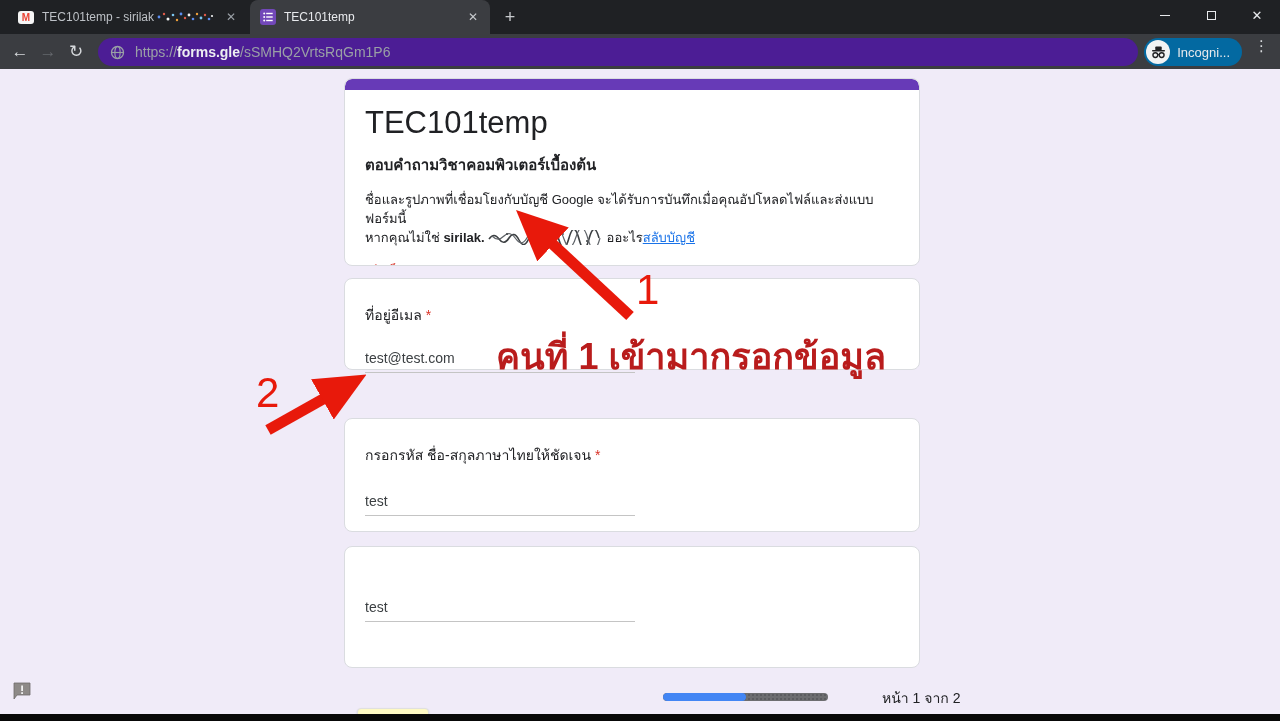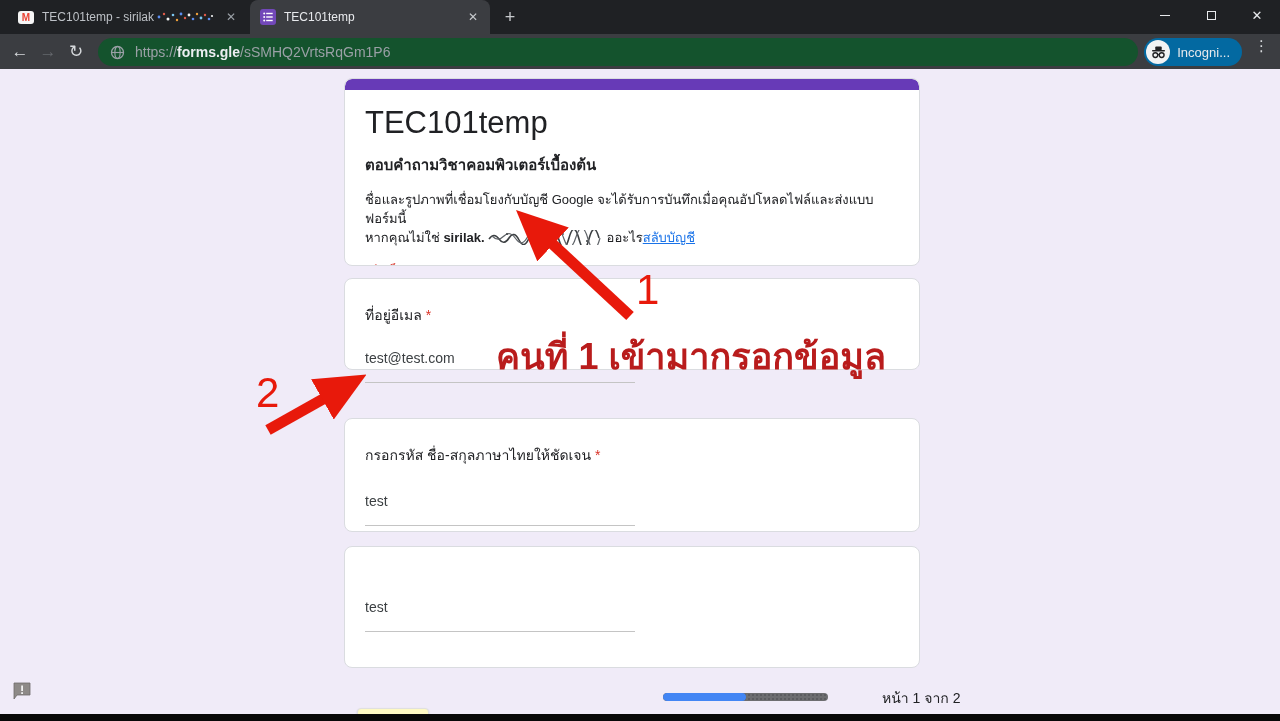--- a/index.html
+++ b/index.html
@@ -35,21 +35,21 @@
                    width:9px; height:9px; border:1.2px solid #e8eaed;
                    border-bottom:none; border-left:none; z-index:-1; }
 
   
   .toolbar { position:absolute; top:34px; left:0; width:1280px; height:35px;
              background:#3b3d41; display:flex; align-items:center; }
   .navbtn { width:28px; text-align:center; font-size:17px; color:#d6d9dc; }
   .navbtn.back { margin-left:6px; }
   .navbtn.disabled { color:#65686d; }
   .urlpill { position:absolute; left:98px; top:4px; width:1040px; height:28px;
-             background:#14532d; border-radius:14px; display:flex;
+             background:#4c1d95; border-radius:14px; display:flex;
              align-items:center; padding:13px 12px; }
   .urltext { font-size:14px; color:#9aa0a6; margin-left:10px; white-space:nowrap; }
   .urltext .domain { color:#eceef1; font-weight:bold; }
   .incog-chip { position:absolute; right:38px; top:4px; height:28px; min-width:92px;
                 background:#0369a1; border-radius:14px; display:flex;
                 align-items:center; padding:2px; }
   .incog-avatar { width:24px; height:24px; border-radius:50%; background:#f1f3f4;
                   display:flex; align-items:center; justify-content:center; }
   .incog-label { color:#e8eaed; font-size:13px; margin:0 10px 0 7px; }
   .menu-dots { position:absolute; right:12px; top:9px; color:#d6d9dc; font-size:15px;
@@ -71,21 +71,21 @@
   .required-note { margin:13px 24px 0 20px; font-size:13px; color:#d93025; }
   .scribble-inline { vertical-align:-3px; margin:0 2px; }
 
   .card-q { padding:25px 24px 0 20px; }
   .q-email { top:209px; height:92px; }
   .q-name  { top:349px; height:114px; }
   .q-browser { top:477px; height:122px; }
   .q-label { font-size:14px; color:#202124; }
   .req-mark { color:#d93025; margin-left:4px; }
   .q-input { margin-top:27px; width:270px; border-bottom:1px solid #c4c4c4;
-             padding-bottom:16px; font-size:14px; color:#3c4043; }
+             padding-bottom:6px; font-size:14px; color:#3c4043; }
   .q-email .q-input { margin-top:24px; }
 
   .footer { position:absolute; left:344px; top:611px; width:576px; height:34px; }
   .next-btn { position:absolute; left:13px; top:0; width:72px; height:32px;
               background:#fef9c3; border:1px solid #e0e0e0; border-radius:4px;
               box-shadow:0 1px 2px rgba(0,0,0,0.15); font-size:14px; color:#4e57c7;
               display:flex; align-items:center; justify-content:center;margin-top:28px; }
   .progress-track { position:absolute; left:319px; top:13px; width:165px; height:8px;
               background:#6d6d70; border-radius:4px; overflow:hidden;
               background-image:radial-gradient(#5c5c60 1px, transparent 1px);

